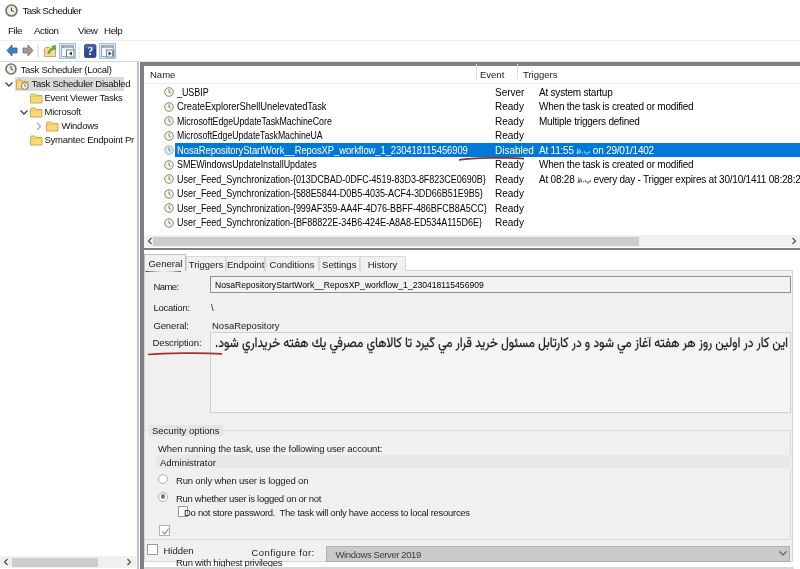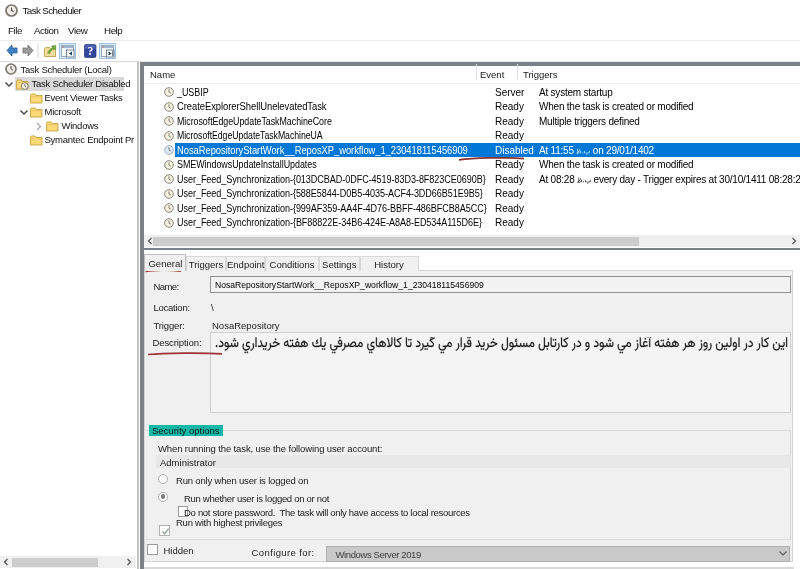--- a/index.html
+++ b/index.html
@@ -31,21 +31,21 @@
 .chk{position:absolute;width:10.5px;height:10.5px;border:1px solid #8a8a8a;background:#fdfdfd}
 </style></head>
 <body>
 <svg class="ab" style="left:5px;top:4px" width="13" height="13" viewBox="0 0 13 13">
     <circle cx="6.5" cy="6.5" r="5.5" fill="#f2ede2" stroke="#77736a" stroke-width="1.7"></circle>
     <path d="M6.5 3.4v3.1l2.2 1.3" stroke="#4e4b44" stroke-width="1.1" fill="none"></path>
   </svg>
 <div class="ab nw" id="titletxt">Task Scheduler</div>
 <div class="ab menu" style="left:8px">File</div>
 <div class="ab menu" style="left:34px">Action</div>
-<div class="ab menu" style="left:68px">View</div>
+<div class="ab menu" style="left:78px">View</div>
 <div class="ab menu" style="left:104px">Help</div>
 
 <svg class="ab" style="left:4px;top:43px" width="112" height="16" viewBox="0 0 112 16">
 <path d="M8 2 L3 7.5 L8 13 L8 10 L13 10 L13 5 L8 5 Z" fill="#3f80c4" stroke="#2d5e92" stroke-width="0.8"></path>
 <path d="M19 5 L24 5 L24 2 L29 7.5 L24 13 L24 10 L19 10 Z" fill="#9b9b9b" stroke="#6f6f6f" stroke-width="0.8"></path>
 <rect x="33.5" y="1" width="1" height="14" fill="#d6d6d6"></rect>
 <path d="M40.5 6 L40.5 13.5 L51.5 13.5 L51.5 6 L46.7 6 L45.7 4.5 L41.7 4.5 Z" fill="#f3dc9a" stroke="#c0a050" stroke-width="0.9"></path>
 <path d="M43.5 10.5 C44.5 7.5 46 6 48.5 5.2 L47.5 3.2 L51.5 2.2 L52 6.4 L50.3 5.9 C47.8 6.8 46 8.3 45.3 11" fill="#6fae3d" stroke="#4d8527" stroke-width="0.5"></path>
 <rect x="55.5" y="0.5" width="16" height="15" fill="#dcebf8" stroke="#9cc3e5" stroke-width="1"></rect>
 <rect x="57.5" y="2.5" width="12" height="11" fill="#f6fafd" stroke="#8798a8" stroke-width="0.8"></rect>
@@ -227,26 +227,26 @@
 <svg class="ab" style="left:790px;top:236px" width="8" height="10" viewBox="0 0 8 10">
     <path d="M2.5 2 L5.5 5 L2.5 8" stroke="#505050" stroke-width="1.2" fill="none"></path>
   </svg>
 <div class="ab" id="lowerpane"></div>
 <div class="ab" id="tabpage"></div>
 <div class="tab" style="left:144.3px;top:253.5px;width:42.2px;height:17.5px;line-height:17px;border-color:#bfbfbf;z-index:3">General</div>
 <div class="tab" style="left:186px;width:40px">Triggers</div>
 <div class="tab" style="left:226px;width:39px">Endpoint</div>
 <div class="tab" style="left:265px;width:54px">Conditions</div>
 <div class="tab" style="left:319px;width:40.5px">Settings</div>
-<div class="tab" style="left:359.5px;width:59px">History</div>
+<div class="tab" style="left:359.5px;width:46px">History</div>
 <div class="ab lbl" style="left:153.5px;top:280.5px;letter-spacing:-0.6px">Name:</div>
 <div class="ab fld" style="top:275.5px;height:17px;line-height:15px;padding-left:4px" id="m_nmf"><span id="m_nmft" style="display:inline-block;transform:scaleX(0.905);transform-origin:0 50%">NosaRepositoryStartWork__ReposXP_workflow_1_230418115456909</span></div>
 <div class="ab lbl" style="left:153.5px;top:302px;letter-spacing:-0.25px">Location:</div>
 <div class="ab lbl" style="left:211px;top:302px">\</div>
-<div class="ab lbl" style="left:153.5px;top:319.5px;letter-spacing:-0.15px">Trigger:</div>
+<div class="ab lbl" style="left:153.5px;top:319.5px;letter-spacing:-0.15px">General:</div>
 <div class="ab lbl" style="left:212px;top:319.5px">NosaRepository</div>
 <div class="ab lbl" style="left:152.5px;top:336.5px;letter-spacing:-0.1px">Description:</div>
 <div class="ab" style="left:210px;top:332px;width:581px;height:80.5px;background:#f4f4f4;border:1px solid #cfcfcf"></div>
 <svg class="ab" style="left:215px;top:336.5px" width="574" height="17" viewBox="0 0 574 17">
     <g transform="translate(0,10) scale(1,1.18)" fill="#1b1b1b" stroke="#1b1b1b" stroke-width="0.2">
       <defs>
         <path id="q0" d="M0.8 -0.8 C0.8 -0.6 0.9 -0.4 1.1 -0.2 C1.2 -0.1 1.4 0 1.6 0 C1.8 0 2 -0.1 2.2 -0.2 C2.3 -0.4 2.4 -0.6 2.4 -0.8 C2.4 -1 2.3 -1.2 2.2 -1.3 C2 -1.5 1.8 -1.6 1.6 -1.6 C1.4 -1.6 1.2 -1.5 1.1 -1.3 C0.9 -1.2 0.8 -1 0.8 -0.8 ZM0.8 -0.8"></path>
         <path id="q1" d="M1.9 -1.1 C1.7 -1.1 1.5 -1.1 1.3 -1.1 C1.1 -1.1 0.8 -1.2 0.6 -1.2 L0.6 -0.2 C0.8 -0.1 1 -0.1 1.3 -0 C1.5 -0 1.7 -0 2 -0 C2.7 -0 3.3 -0.1 3.8 -0.3 C4.3 -0.4 4.6 -0.7 4.8 -1 C5 -1.3 5.2 -1.7 5.2 -2.2 C5.2 -2.5 5.1 -2.8 5 -3.1 C4.9 -3.4 4.7 -3.7 4.4 -4 C4.2 -4.3 3.9 -4.6 3.5 -4.8 C3.1 -5.1 2.7 -5.4 2.2 -5.6 L1.7 -4.7 C2.3 -4.4 2.8 -4.1 3.1 -3.8 C3.5 -3.5 3.7 -3.2 3.9 -3 C4.1 -2.7 4.2 -2.5 4.2 -2.2 C4.2 -2 4.1 -1.7 3.9 -1.6 C3.7 -1.4 3.5 -1.3 3.2 -1.2 C2.8 -1.1 2.4 -1.1 1.9 -1.1 ZM1.9 -1.1"></path>
         <path id="q3" d="M5.2 3.7 L4.4 4.6 L5.2 5.4 L6 4.6 ZM3.2 3.7 L2.4 4.6 L3.2 5.4 L4 4.6 ZM4 3 C4.7 3 5.2 2.9 5.7 2.7 C6.2 2.6 6.6 2.4 6.9 2.2 C7.2 1.9 7.5 1.7 7.6 1.4 C7.8 1.1 7.9 0.8 7.9 0.4 C7.9 0.1 7.8 -0.1 7.8 -0.4 C7.7 -0.6 7.5 -0.8 7.3 -0.9 C7.1 -1 6.8 -1.1 6.5 -1.1 L5.5 -1.1 C5.3 -1.1 5.1 -1.2 5 -1.2 C5 -1.3 4.9 -1.5 4.9 -1.6 C4.9 -2 5 -2.3 5.1 -2.5 C5.2 -2.8 5.4 -3 5.7 -3.2 C5.9 -3.4 6.2 -3.4 6.5 -3.4 C6.7 -3.4 6.9 -3.4 7 -3.4 C7.2 -3.3 7.3 -3.3 7.5 -3.2 L7.8 -4.1 C7.6 -4.2 7.4 -4.3 7.2 -4.4 C6.9 -4.5 6.7 -4.5 6.5 -4.5 C6.1 -4.5 5.8 -4.4 5.4 -4.3 C5.1 -4.1 4.8 -3.9 4.6 -3.6 C4.4 -3.4 4.2 -3.1 4.1 -2.7 C4 -2.4 3.9 -2 3.9 -1.6 C3.9 -1.4 3.9 -1.2 4 -1 C4 -0.8 4.1 -0.6 4.3 -0.5 C4.4 -0.3 4.5 -0.2 4.7 -0.2 C4.9 -0.1 5.2 -0.1 5.5 -0.1 L6.4 -0.1 C6.6 -0.1 6.8 -0 6.8 0.1 C6.9 0.2 6.9 0.3 6.9 0.5 C6.9 0.6 6.9 0.8 6.7 1 C6.6 1.2 6.4 1.3 6.1 1.5 C5.8 1.6 5.5 1.7 5.2 1.8 C4.8 1.9 4.4 1.9 4 1.9 C3.4 1.9 2.9 1.8 2.6 1.6 C2.2 1.4 2 1.1 1.8 0.8 C1.7 0.4 1.6 0 1.6 -0.4 C1.6 -0.7 1.6 -1.1 1.7 -1.5 C1.8 -1.9 1.9 -2.2 2 -2.6 L1.1 -3 C0.9 -2.6 0.8 -2.1 0.7 -1.7 C0.6 -1.3 0.6 -0.8 0.6 -0.4 C0.6 0.2 0.7 0.7 0.9 1.3 C1.1 1.8 1.5 2.2 2 2.5 C2.5 2.8 3.2 3 4 3 ZM4 3"></path>
         <path id="q4" d="M0.3 3.2 C1 3 1.6 2.7 2.1 2.4 C2.6 2 2.9 1.5 3.2 0.9 C3.4 0.4 3.5 -0.2 3.5 -0.9 C3.5 -1.2 3.5 -1.6 3.4 -2 C3.3 -2.4 3.2 -2.8 3.1 -3.2 L2.1 -2.9 C2.2 -2.5 2.3 -2.1 2.4 -1.7 C2.5 -1.4 2.5 -1 2.5 -0.7 C2.5 -0.2 2.4 0.2 2.3 0.6 C2.1 1 1.8 1.3 1.5 1.6 C1.1 1.9 0.6 2.1 -0.1 2.2 ZM0.3 3.2"></path>
@@ -373,36 +373,36 @@
       <use href="#q1" x="532.7"></use>
       <use href="#q4" x="541.6"></use>
       <use href="#q20" x="545.7"></use>
       <use href="#q21" x="548.9"></use>
       <use href="#q32" x="557.4"></use>
       <use href="#q16" x="566.1"></use>
       <use href="#q5" x="570.2"></use>
     </g>
   </svg>
 <div class="ab gb" style="left:144px;top:430px;width:647px;height:110px"></div>
-<div class="ab lbl" style="left:149px;top:424.5px;background:#14b8a6;padding:0 3px" id="m_sec">Security options</div>
+<div class="ab lbl" style="left:149px;top:424.5px;background:#e5e5e5;padding:0 3px" id="m_sec">Security options</div>
 <div class="ab lbl" id="m_when" style="left:158px;top:442.5px;letter-spacing:-0.12px">When running the task, use the following user account:</div>
 <div class="ab" style="left:156px;top:455px;width:635px;height:13px;background:#e8e8e8"></div>
 <div class="ab lbl" style="left:160px;top:456.5px">Administrator</div>
 <div class="ab radio" style="left:158px;top:474px"></div>
 <div class="ab lbl" id="m_r1" style="left:176px;top:475px;letter-spacing:-0.18px">Run only when user is logged on</div>
 <div class="ab radio" style="left:158px;top:491.5px"></div>
 <div class="ab" style="left:160.8px;top:494.3px;width:4.4px;height:4.4px;border-radius:50%;background:#7a7a7a"></div>
-<div class="ab lbl" id="m_r2" style="left:184px;top:492.5px;letter-spacing:-0.3px">Run whether user is logged on or not</div>
+<div class="ab lbl" id="m_r2" style="left:176px;top:492.5px;letter-spacing:-0.3px">Run whether user is logged on or not</div>
 <div class="ab chk" style="left:177.5px;top:506px;border-color:#9b9b9b"></div>
 <div class="ab lbl" id="m_dn" style="left:184px;top:507px;letter-spacing:-0.3px">Do not store password.&nbsp; The task will only have access to local resources</div>
 <div class="ab chk" style="left:159px;top:525px;border-color:#b2b2b2"></div>
 <svg class="ab" style="left:160.5px;top:526.5px" width="9" height="9" viewBox="0 0 9 9">
     <path d="M1.5 4.5 L3.6 6.8 L7.6 1.6" stroke="#9aa79a" stroke-width="1.4" fill="none"></path>
   </svg>
-<div class="ab lbl" id="m_hp" style="left:176px;top:517px;letter-spacing:-0.25px">Run with highest privileges</div>
+<div class="ab lbl" id="m_hp" style="left:176px;top:557px;letter-spacing:-0.25px">Run with highest privileges</div>
 <div class="ab chk" style="left:147px;top:544px;border-color:#9b9b9b"></div>
 <div class="ab lbl" style="left:163.5px;top:545px">Hidden</div>
 <div class="ab lbl" id="m_cf" style="left:251.5px;top:546.5px;letter-spacing:0.4px">Configure for:</div>
 <div class="ab" style="left:326px;top:545.5px;width:464px;height:16.5px;background:#c9c9c9;border:1px solid #b0b0b0"></div>
 <div class="ab lbl" id="m_ws" style="left:335.5px;top:549px;color:#3c3c3c;letter-spacing:-0.4px">Windows Server 2019</div>
 <svg class="ab" style="left:778px;top:550px" width="10" height="8" viewBox="0 0 10 8">
     <path d="M1.5 1.5 L5 5 L8.5 1.5" stroke="#606060" stroke-width="1.2" fill="none"></path>
   </svg>
 <div class="ab" style="left:143.5px;top:567px;width:650px;height:1.5px;background:#d8d8d8"></div>
 <svg class="ab" style="left:142px;top:266px" width="90" height="12" viewBox="0 0 90 12">

